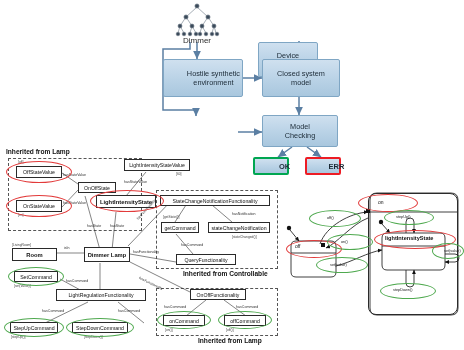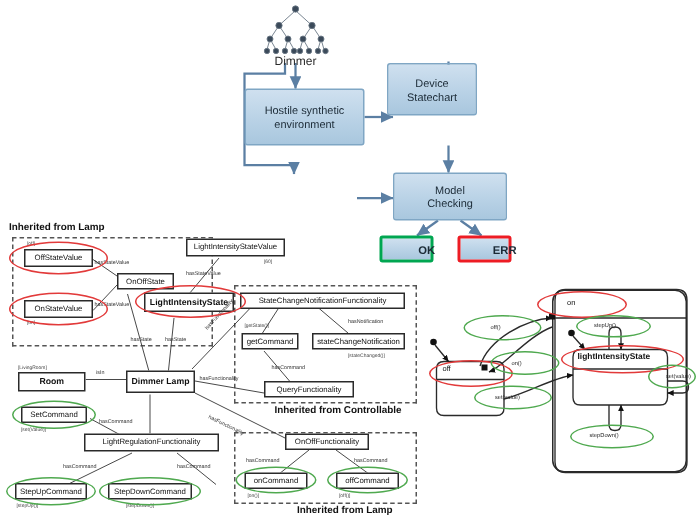--- a/index.html
+++ b/index.html
@@ -135,24 +135,27 @@
         <circle cx="217" cy="34" r="1.8"></circle>
     </g>
   </svg>
 
   <div class="dogont-label" style="left:167px;top:36px;">Dimmer</div>
 
   <div class="fc-box" style="left:258px;top:6px;width:60px;height:35px;margin-top:36px;">
     <span>Device<br>Statechart</span>
   </div>
 
-  <div class="fc-box" style="left:163px;top:59px;width:80px;height:38px;">
+  <div class="fc-box" style="left:163px;top:59px;width:80px;height:38px;justify-content:flex-end;">
     <span>Hostile synthetic<br>environment</span>
   </div>
 
+  <div class="fc-box" style="left:262px;top:59px;width:78px;height:38px;">
+    <span>Closed system<br>model</span>
+  </div>
 
 
   <div class="fc-box" style="left:262px;top:115px;width:76px;height:32px;">
     <span>Model<br>Checking</span>
   </div>
 
   <div class="fc-box result ok" style="left:253px;top:157px;width:36px;height:18px;">OK</div>
   <div class="fc-box result err" style="left:305px;top:157px;width:36px;height:18px;">ERR</div>
 
   <div class="panel-title" style="left:6px;top:148px;">Inherited from Lamp</div>

